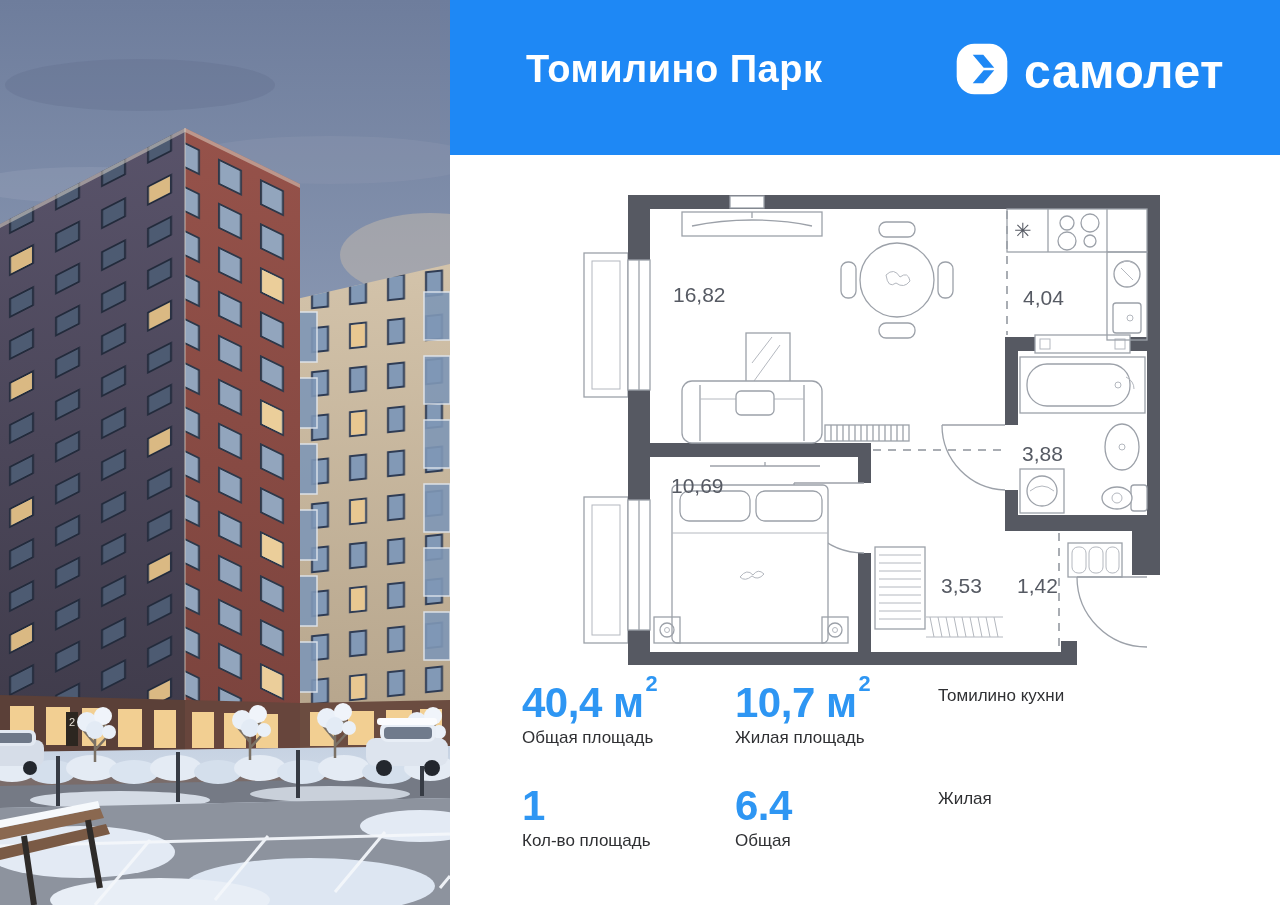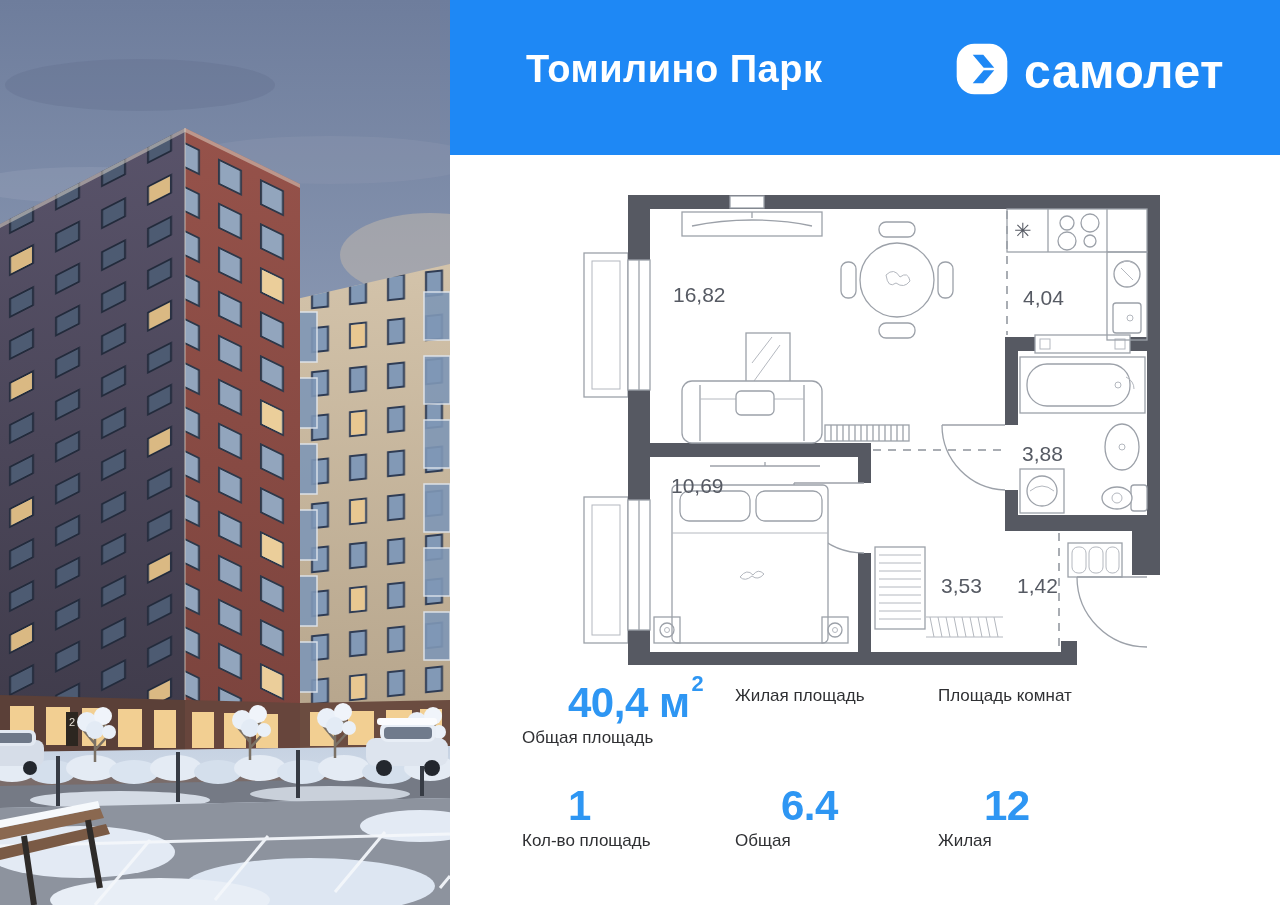--- a/index.html
+++ b/index.html
@@ -18,21 +18,21 @@
   .plan text{font-family:"Liberation Sans", sans-serif;font-size:21px;fill:#565a63;}
   .wall{fill:#565962;}
   .ln{fill:none;stroke:#9ca1a9;stroke-width:1.3;}
   .lnf{fill:#ffffff;stroke:#9ca1a9;stroke-width:1.3;}
   .lnt{fill:none;stroke:#b4b8bf;stroke-width:1;}
   .dash{fill:none;stroke:#8d929b;stroke-width:1.5;stroke-dasharray:8 7;}
   
   .stats-row{position:absolute;display:grid;grid-template-columns:213px 203px 230px;}
   .stats-row.r1{left:522px;top:682px;}
   .stats-row.r2{left:522px;top:785px;}
-  .num{color:var(--c-accent,#2e96f3);font-size:42px;font-weight:700;line-height:1;letter-spacing:-.5px;margin-left:46px;}
+  .num{color:var(--c-accent,#2e96f3);font-size:42px;font-weight:700;line-height:1;letter-spacing:-.5px;}
   .num sup{font-size:.52em;position:relative;top:-.5em;margin-left:2px;}
   .lbl{margin-top:4px;color:#2f3033;font-size:17px;line-height:1.2;}
 </style>
 </head>
 <body>
 
 <div class="page">
 
   <svg class="photo" viewBox="0 0 450 905" width="450" height="905" aria-hidden="true">
     <defs>
@@ -388,35 +388,35 @@
     <text x="371" y="408">3,53</text>
     <text x="447" y="408">1,42</text>
   </svg>
 
   <div class="stats-row r1">
     <div class="cell">
       <div class="num"><span>40,4</span><span> м</span><sup>2</sup></div>
       <div class="lbl">Общая площадь</div>
     </div>
     <div class="cell">
+      <div class="num"><span>10,7</span><span> м</span><sup>2</sup></div>
       <div class="lbl">Жилая площадь</div>
     </div>
     <div class="cell">
-      <div class="lbl">Площадь комнат</div>
+      <div class="lbl">Томилино кухни</div>
     </div>
   </div>
 
   <div class="stats-row r2">
     <div class="cell">
       <div class="num"><span>1</span></div>
       <div class="lbl">Кол-во площадь</div>
     </div>
     <div class="cell">
       <div class="num"><span>6.4</span></div>
       <div class="lbl">Общая</div>
     </div>
     <div class="cell">
-      <div class="num"><span>12</span></div>
       <div class="lbl">Жилая</div>
     </div>
   </div>
 
 </div>
 
 </body></html>

